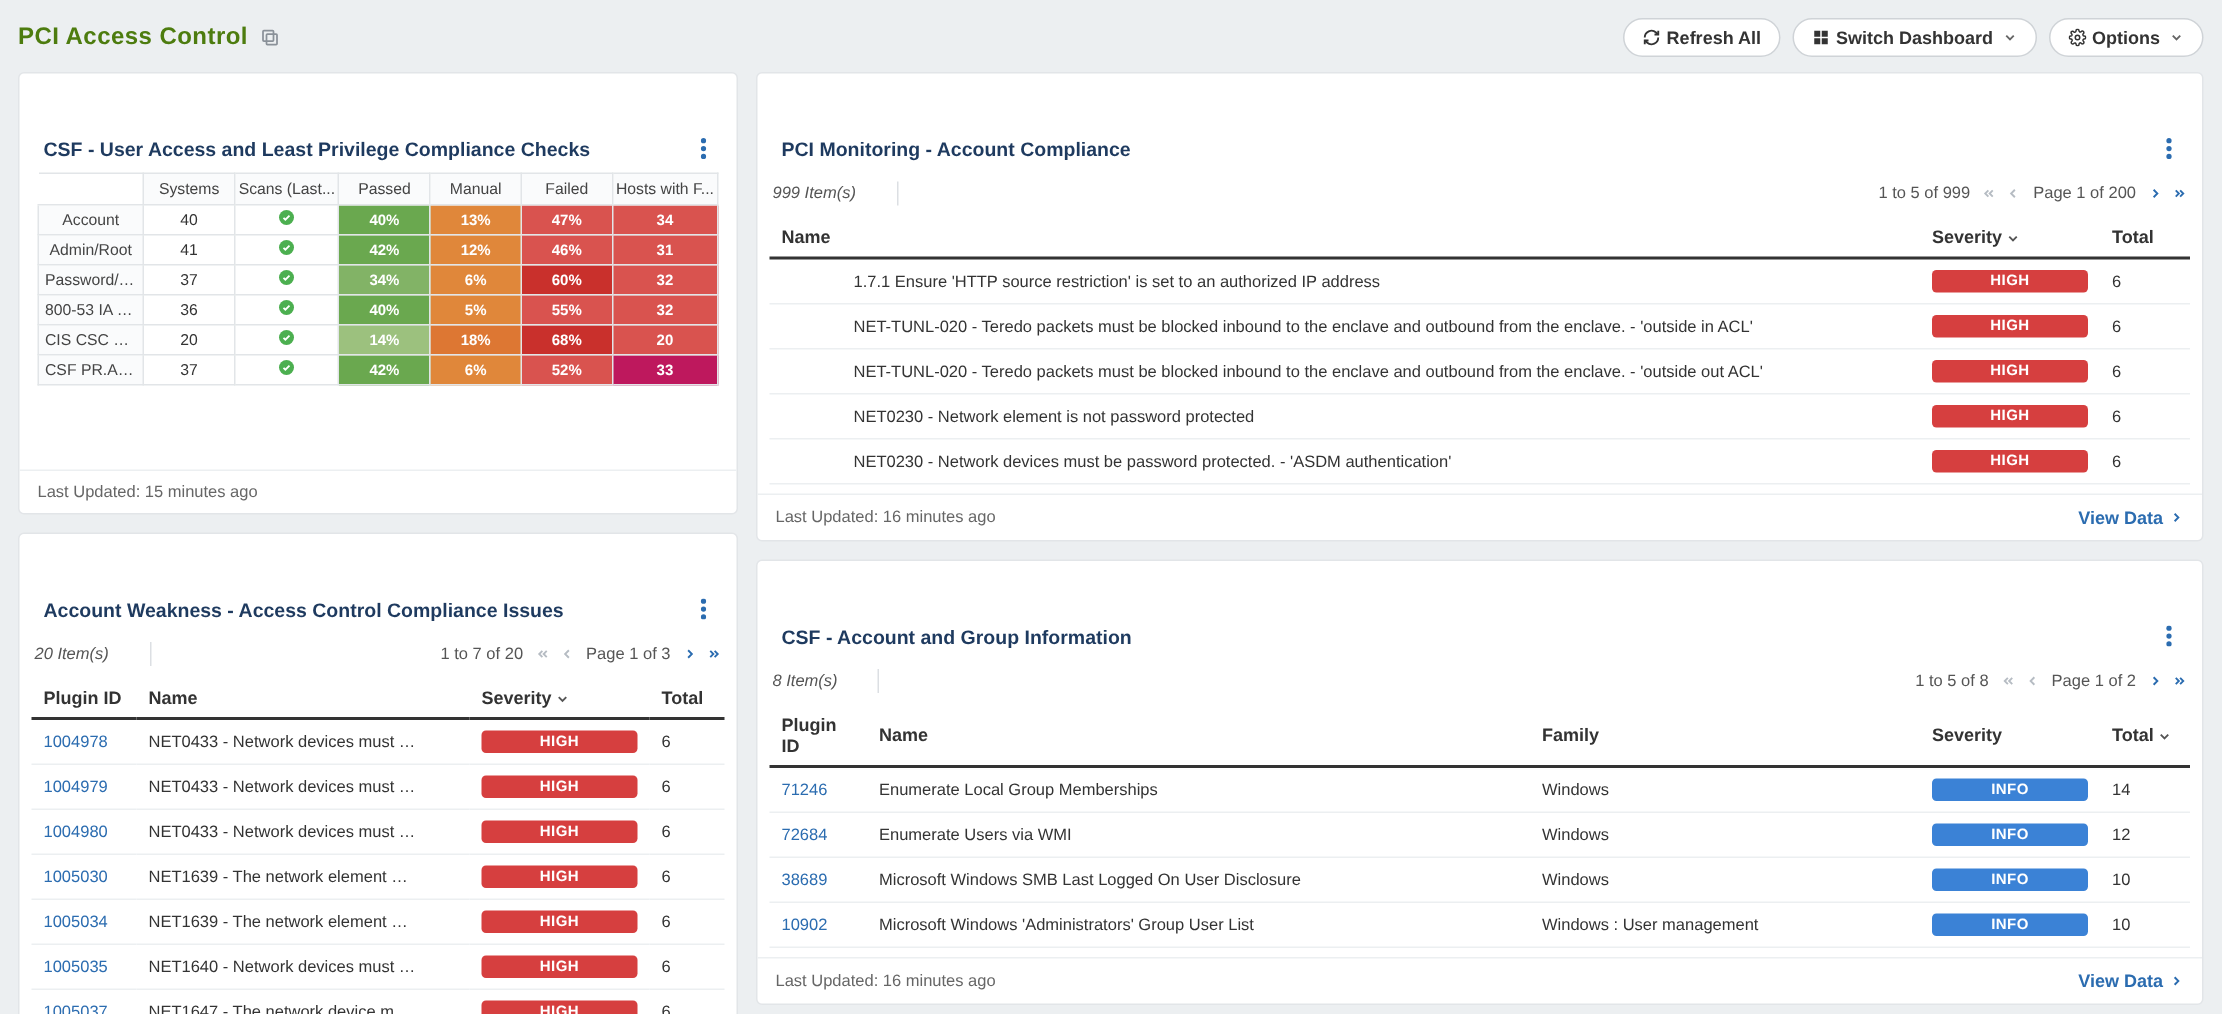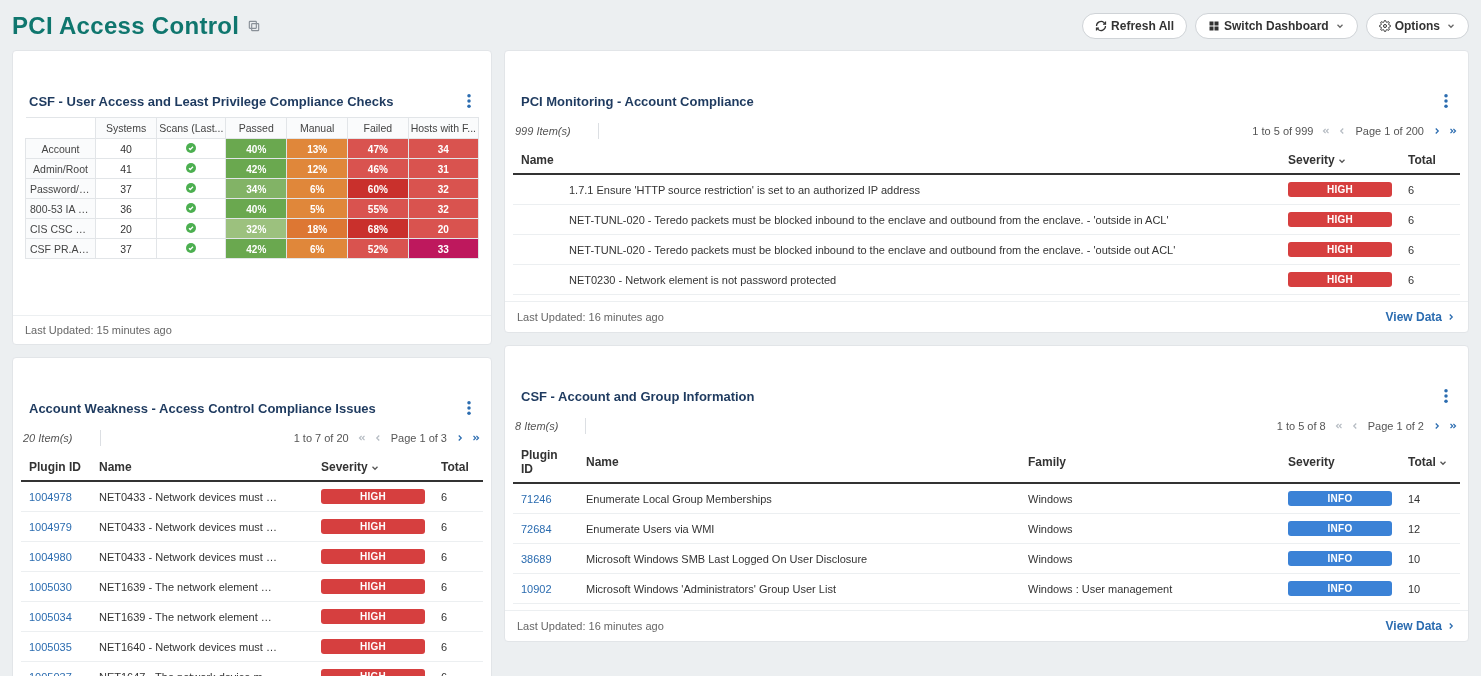--- a/index.html
+++ b/index.html
@@ -9,21 +9,21 @@
     font-size: 12px;
     color: #333;
     background: #eceff1;
     width: 1481px;
   }
   .page { padding: 8px 12px 20px 12px; }
 
   
   .header { display:flex; align-items:center; justify-content:space-between; padding:4px 0 10px 0;}
   .title-wrap { display:flex; align-items:center; gap:8px; }
-  .page-title { font-size:24px; font-weight:700; color:#0f766e; letter-spacing:.3px;}
+  .page-title { font-size:16px; font-weight:700; color:#4d7c0f; letter-spacing:.3px;}
   .title-icon svg { display:block; }
   .hbtn {
     background:#fff; border:1px solid #cfd3d7; border-radius:16px; padding:5px 12px;
     font-size:12px; font-weight:600; color:#333; display:inline-flex; align-items:center;
     gap:4px; cursor:pointer; margin-left:8px;
   }
   .hbtn svg { width:12px; height:12px; }
   .hbtn .caret { width:10px; height:10px; margin-left:2px;}
   .header-actions { display:flex; align-items:center; }
 
@@ -209,21 +209,21 @@
                     <td style="background:#d9534f"><span class="cell-txt">55%</span></td>
                     <td style="background:#d9534f"><span class="cell-txt">32</span></td>
                   </tr>
                   <tr>
                     <th>CIS CSC 5 &amp;...</th>
                     <td class="sys">20</td>
                     <td class="scan"><svg viewBox="0 0 24 24">
                         <circle cx="12" cy="12" r="10" fill="#4caf50"></circle>
                         <path d="M8 12.5l2.5 2.5L16 9.5" fill="none" stroke="#fff" stroke-width="2.5"></path>
                       </svg></td>
-                    <td style="background:#9cc17e"><span class="cell-txt">32%</span></td>
+                    <td style="background:#9cc17e"><span class="cell-txt">14%</span></td>
                     <td style="background:#dd7733"><span class="cell-txt">18%</span></td>
                     <td style="background:#c9302c"><span class="cell-txt">68%</span></td>
                     <td style="background:#d9534f"><span class="cell-txt">20</span></td>
                   </tr>
                   <tr>
                     <th>CSF PR.AC-1...</th>
                     <td class="sys">37</td>
                     <td class="scan"><svg viewBox="0 0 24 24">
                         <circle cx="12" cy="12" r="10" fill="#4caf50"></circle>
                         <path d="M8 12.5l2.5 2.5L16 9.5" fill="none" stroke="#fff" stroke-width="2.5"></path>
@@ -454,20 +454,27 @@
                   <td><span class="sev-badge sev-HIGH">HIGH</span></td>
                   <td>6</td>
                 </tr>
                 <tr>
                   <td>
                     <span class="ellipsis-wide">NET0230 - Network element is not password protected</span>
                   </td>
                   <td><span class="sev-badge sev-HIGH">HIGH</span></td>
                   <td>6</td>
                 </tr>
+                <tr>
+                  <td>
+                    <span class="ellipsis-wide">NET0230 - Network devices must be password protected. - 'ASDM authentication'</span>
+                  </td>
+                  <td><span class="sev-badge sev-HIGH">HIGH</span></td>
+                  <td>6</td>
+                </tr>
               </tbody>
           </table>
         </div>
         <div class="card-footer">
           <span>Last Updated: 16 minutes ago</span>
           <span class="viewdata">
             <span>View Data</span>
             <svg viewBox="0 0 24 24" fill="none" stroke="#2b6cb0" stroke-width="3">
                 <path d="M9 18l6-6-6-6"></path>
               </svg>

